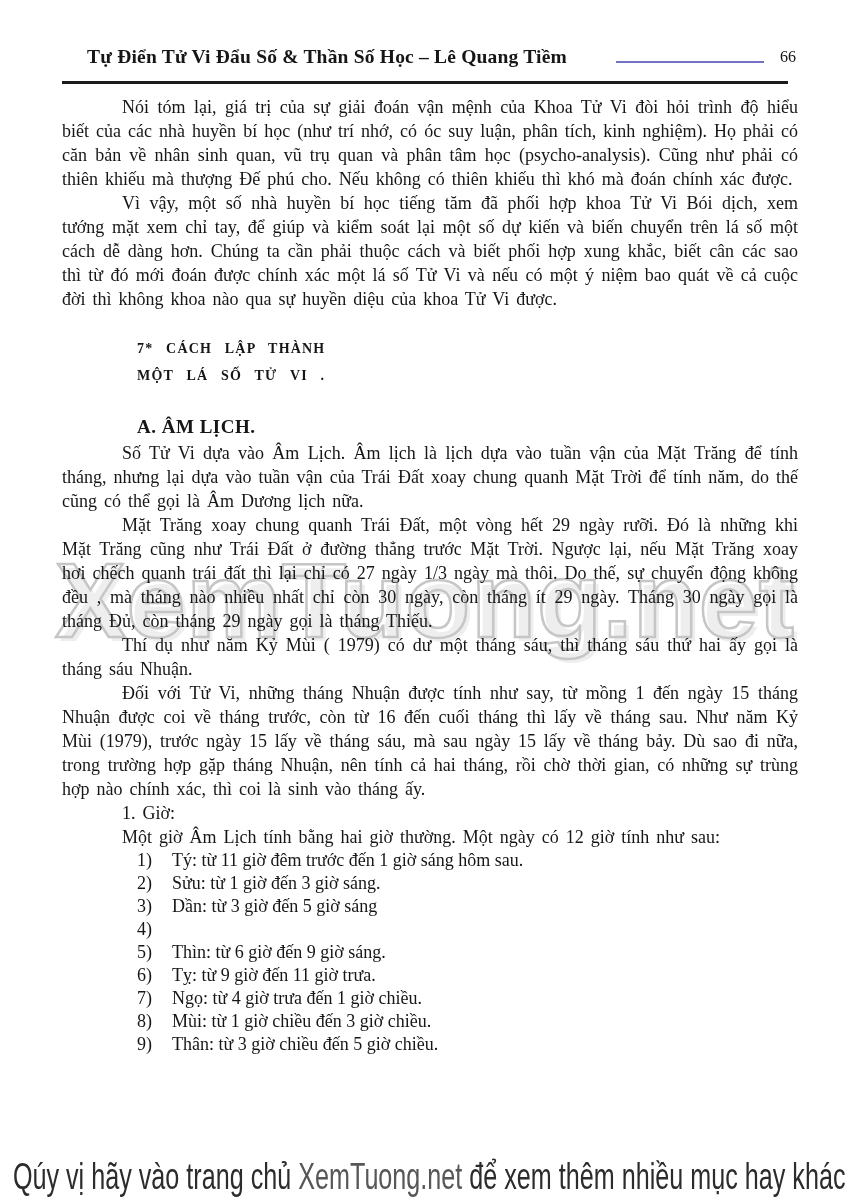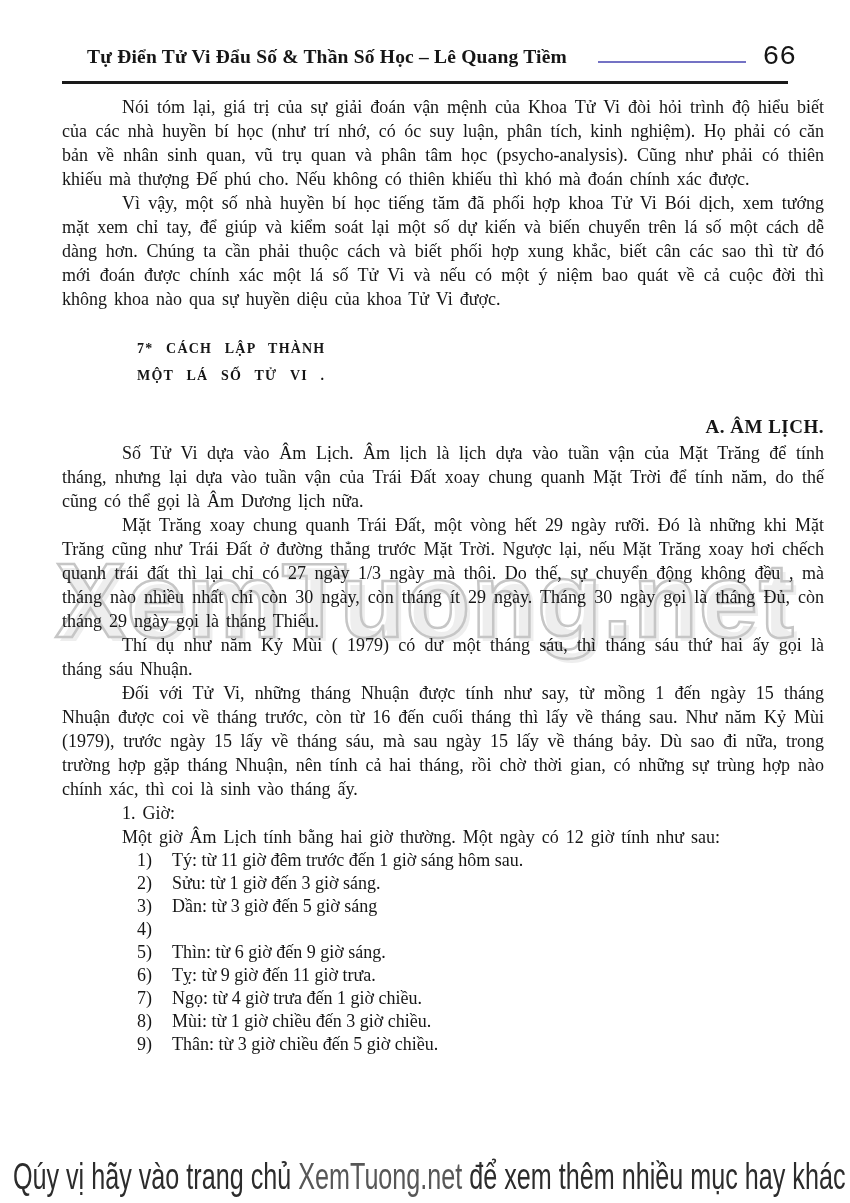--- a/index.html
+++ b/index.html
@@ -40,28 +40,28 @@
     font-weight:bold;
     letter-spacing:0.2px;
     white-space:nowrap;
   }
   .header-spacer { flex:1; }
   .header-line {
     width:148px; height:2px;
     background:#7472c4;
     margin:0 16px 5px 0;
   }
-  .header-page { font-size:28px; line-height:22px;font-family:Liberation Mono, monospace; }
+  .header-page { font-size:16px; line-height:22px; }
   .header-rule {
     margin:13px 62px 0 62px;
     border-top:3px solid #1a1a1a;
   }
 
   
-  .main { padding:11px 26px 0 62px; }
+  .main { padding:11px 52px 0 62px; }
   p.body {
     font-size:18px;
     line-height:24px;
     text-align:justify;
     text-indent:60px;
     word-spacing:2.5px;
   }
   .heading-block {
     margin:24px 0 0 75px;
     font-weight:bold;
@@ -69,21 +69,20 @@
     line-height:27px;
     letter-spacing:1.2px;
     word-spacing:8px;
   }
   .section-heading {
     margin:26px 0 2px 75px;
     font-weight:bold;
     font-size:19px;
     line-height:24px;
     letter-spacing:0.5px;
-    text-align:right;
   }
   .hour-row {
     display:flex;
     padding-left:75px;
     font-size:18px;
     line-height:23px;
   }
   .hour-num { width:26px; flex:none; }
   .hour-text { padding-left:9px;text-align:right; }
 

